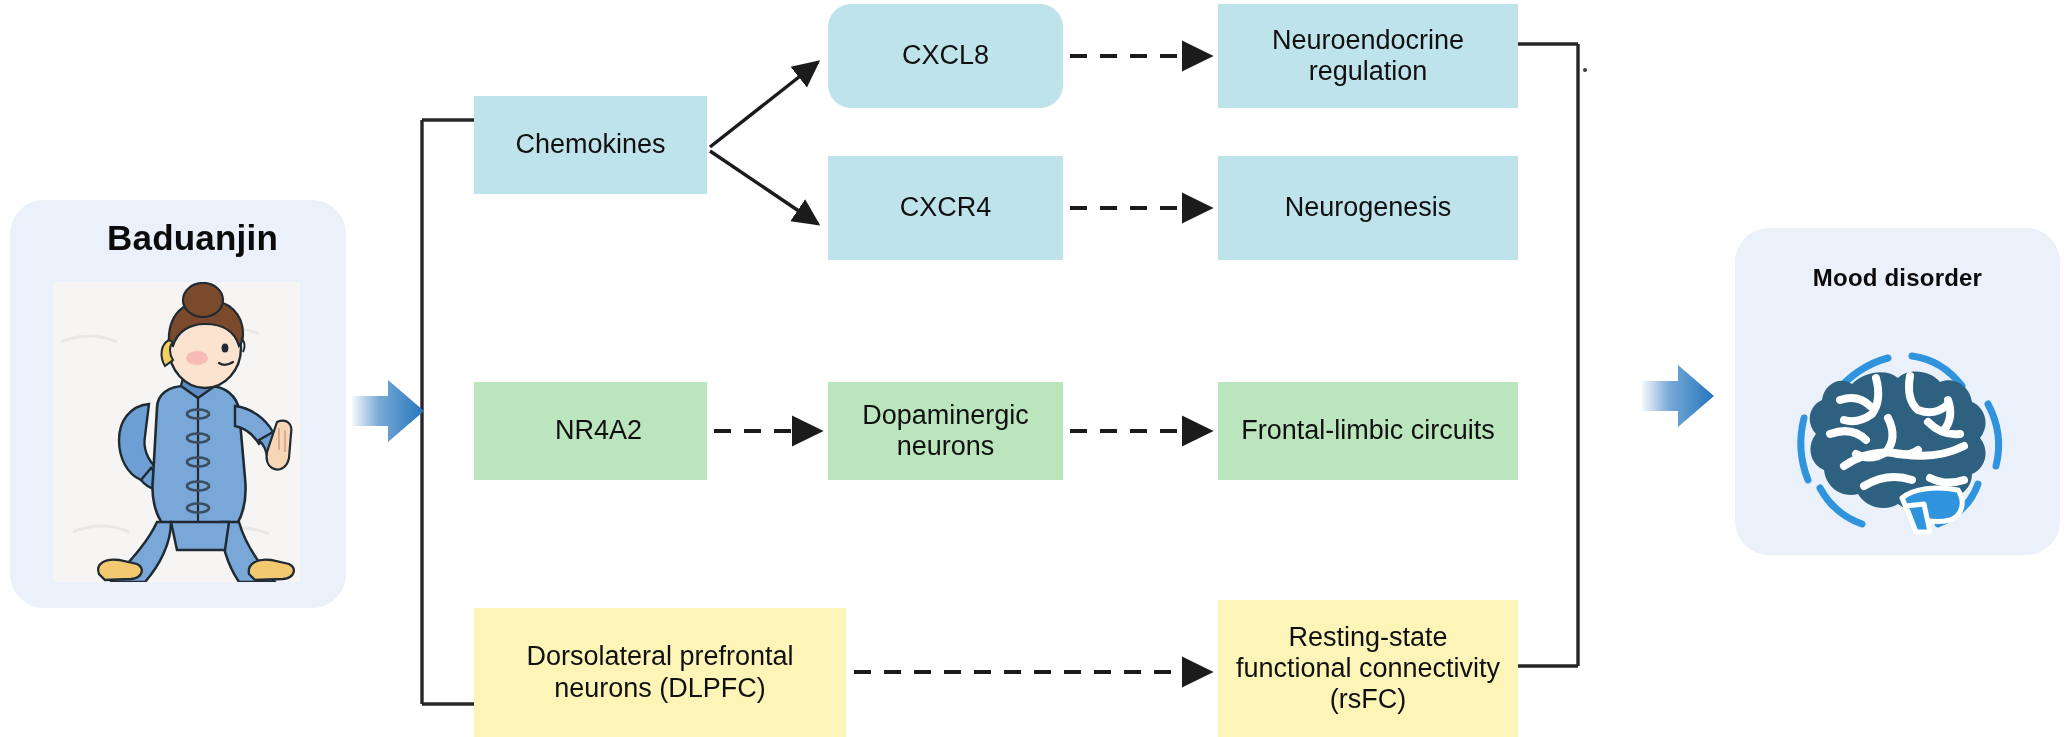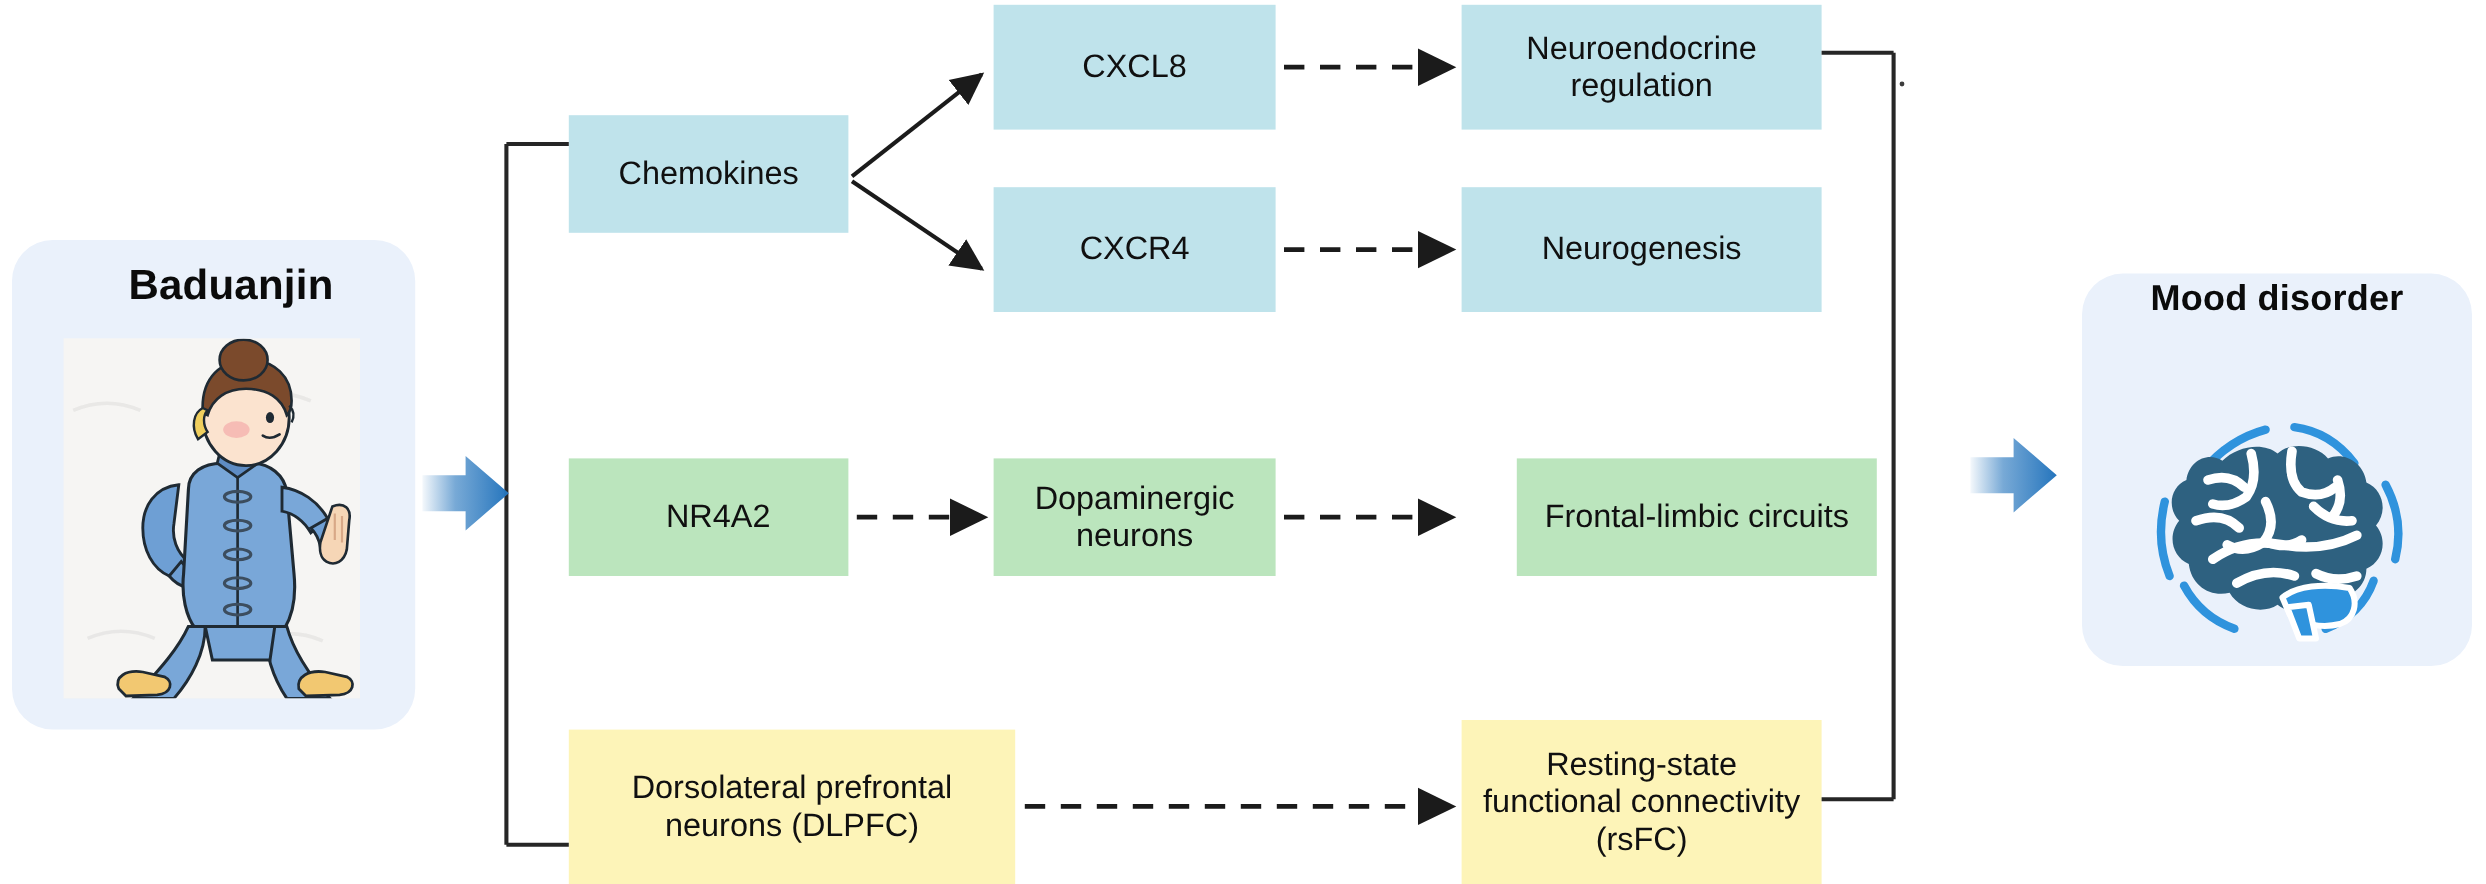--- a/index.html
+++ b/index.html
@@ -32,21 +32,21 @@
     right: 0;
     text-align: center;
     font-weight: bold;
     color: #0b0b0b;
     letter-spacing: .2px;
   }
 
   #card-baduanjin { left: 10px; top: 200px; width: 336px; height: 408px; }
   #card-baduanjin .endcard-title { top: 18px; font-size: 35px; padding-left: 29px; }
   #card-mood { left: 1735px; top: 228px; width: 325px; height: 327px; }
-  #card-mood .endcard-title { top: 4px; font-size: 30px; }
+  #card-mood .endcard-title { top: 36px; font-size: 24px; }
 
   
   .photo-frame {
     position: absolute;
     left: 43px;
     top: 82px;
     width: 247px;
     height: 300px;
     background: #f6f5f3;
     overflow: hidden;
@@ -205,21 +205,21 @@
 
         <path d="M122 172 C134 162 156 160 178 164 C186 176 182 190 170 194
                  C154 198 138 194 128 186 Z" fill="#2f93dd" stroke="#ffffff" stroke-width="5" stroke-linejoin="round"></path>
         <path d="M126 180 L136 206 L150 206 L144 178 Z" fill="#2f93dd" stroke="#ffffff" stroke-width="5" stroke-linejoin="round"></path>
       </svg>
     </div>
   </div>
 
   <div class="pbox c-blue" style="left:474px; top:96px; width:233px; height:98px;">Chemokines</div>
 
-  <div class="pbox c-blue" style="left:828px; top:4px; width:235px; height:104px;">CXCL8</div>
+  <div class="pbox c-blue" style="left:828px; top:4px; width:235px; height:104px;border-radius:23px;">CXCL8</div>
 
   <div class="pbox c-blue" style="left:828px; top:156px; width:235px; height:104px;">CXCR4</div>
 
   <div class="pbox c-blue" style="left:1218px; top:4px; width:300px; height:104px;">
     <div>
       <div>Neuroendocrine</div>
       <div>regulation</div>
     </div>
   </div>
 
@@ -227,21 +227,21 @@
 
   <div class="pbox c-green" style="left:474px; top:382px; width:233px; height:98px;padding-left:24px;">NR4A2</div>
 
   <div class="pbox c-green" style="left:828px; top:382px; width:235px; height:98px;">
     <div>
       <div>Dopaminergic</div>
       <div>neurons</div>
     </div>
   </div>
 
-  <div class="pbox c-green" style="left:1218px; top:382px; width:300px; height:98px;margin-left:46px;">Frontal-limbic circuits</div>
+  <div class="pbox c-green" style="left:1218px; top:382px; width:300px; height:98px;">Frontal-limbic circuits</div>
 
   <div class="pbox c-yellow" style="left:474px; top:608px; width:372px; height:129px;align-items:center;">
     <div>
       <div>Dorsolateral prefrontal</div>
       <div>neurons (DLPFC)</div>
     </div>
   </div>
 
   <div class="pbox c-yellow" style="left:1218px; top:600px; width:300px; height:137px;">
     <div>

